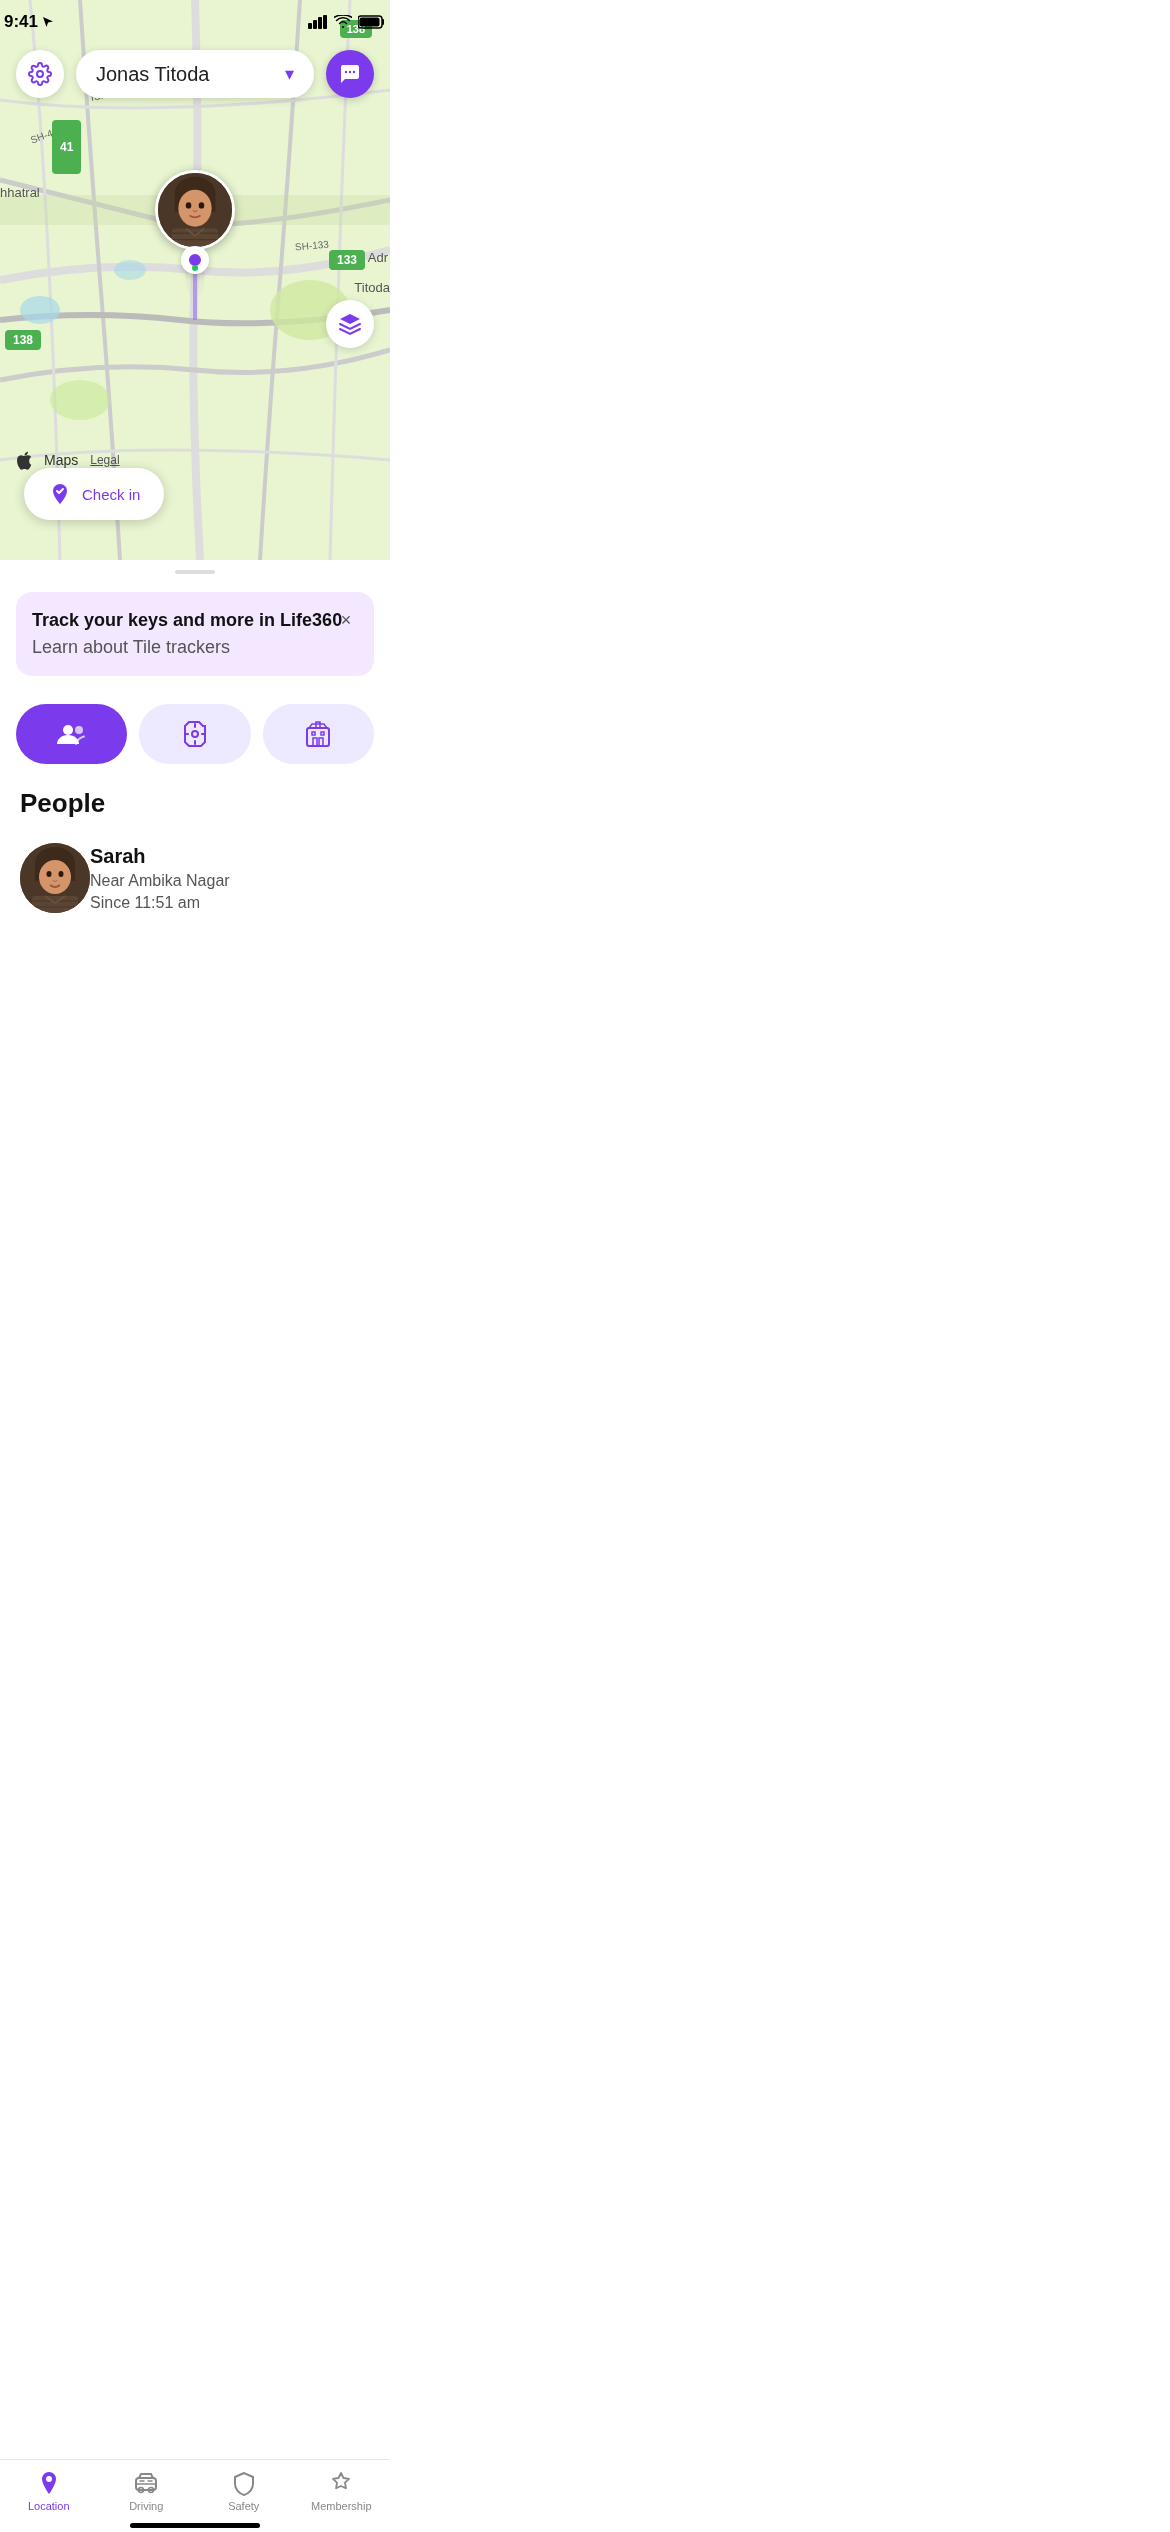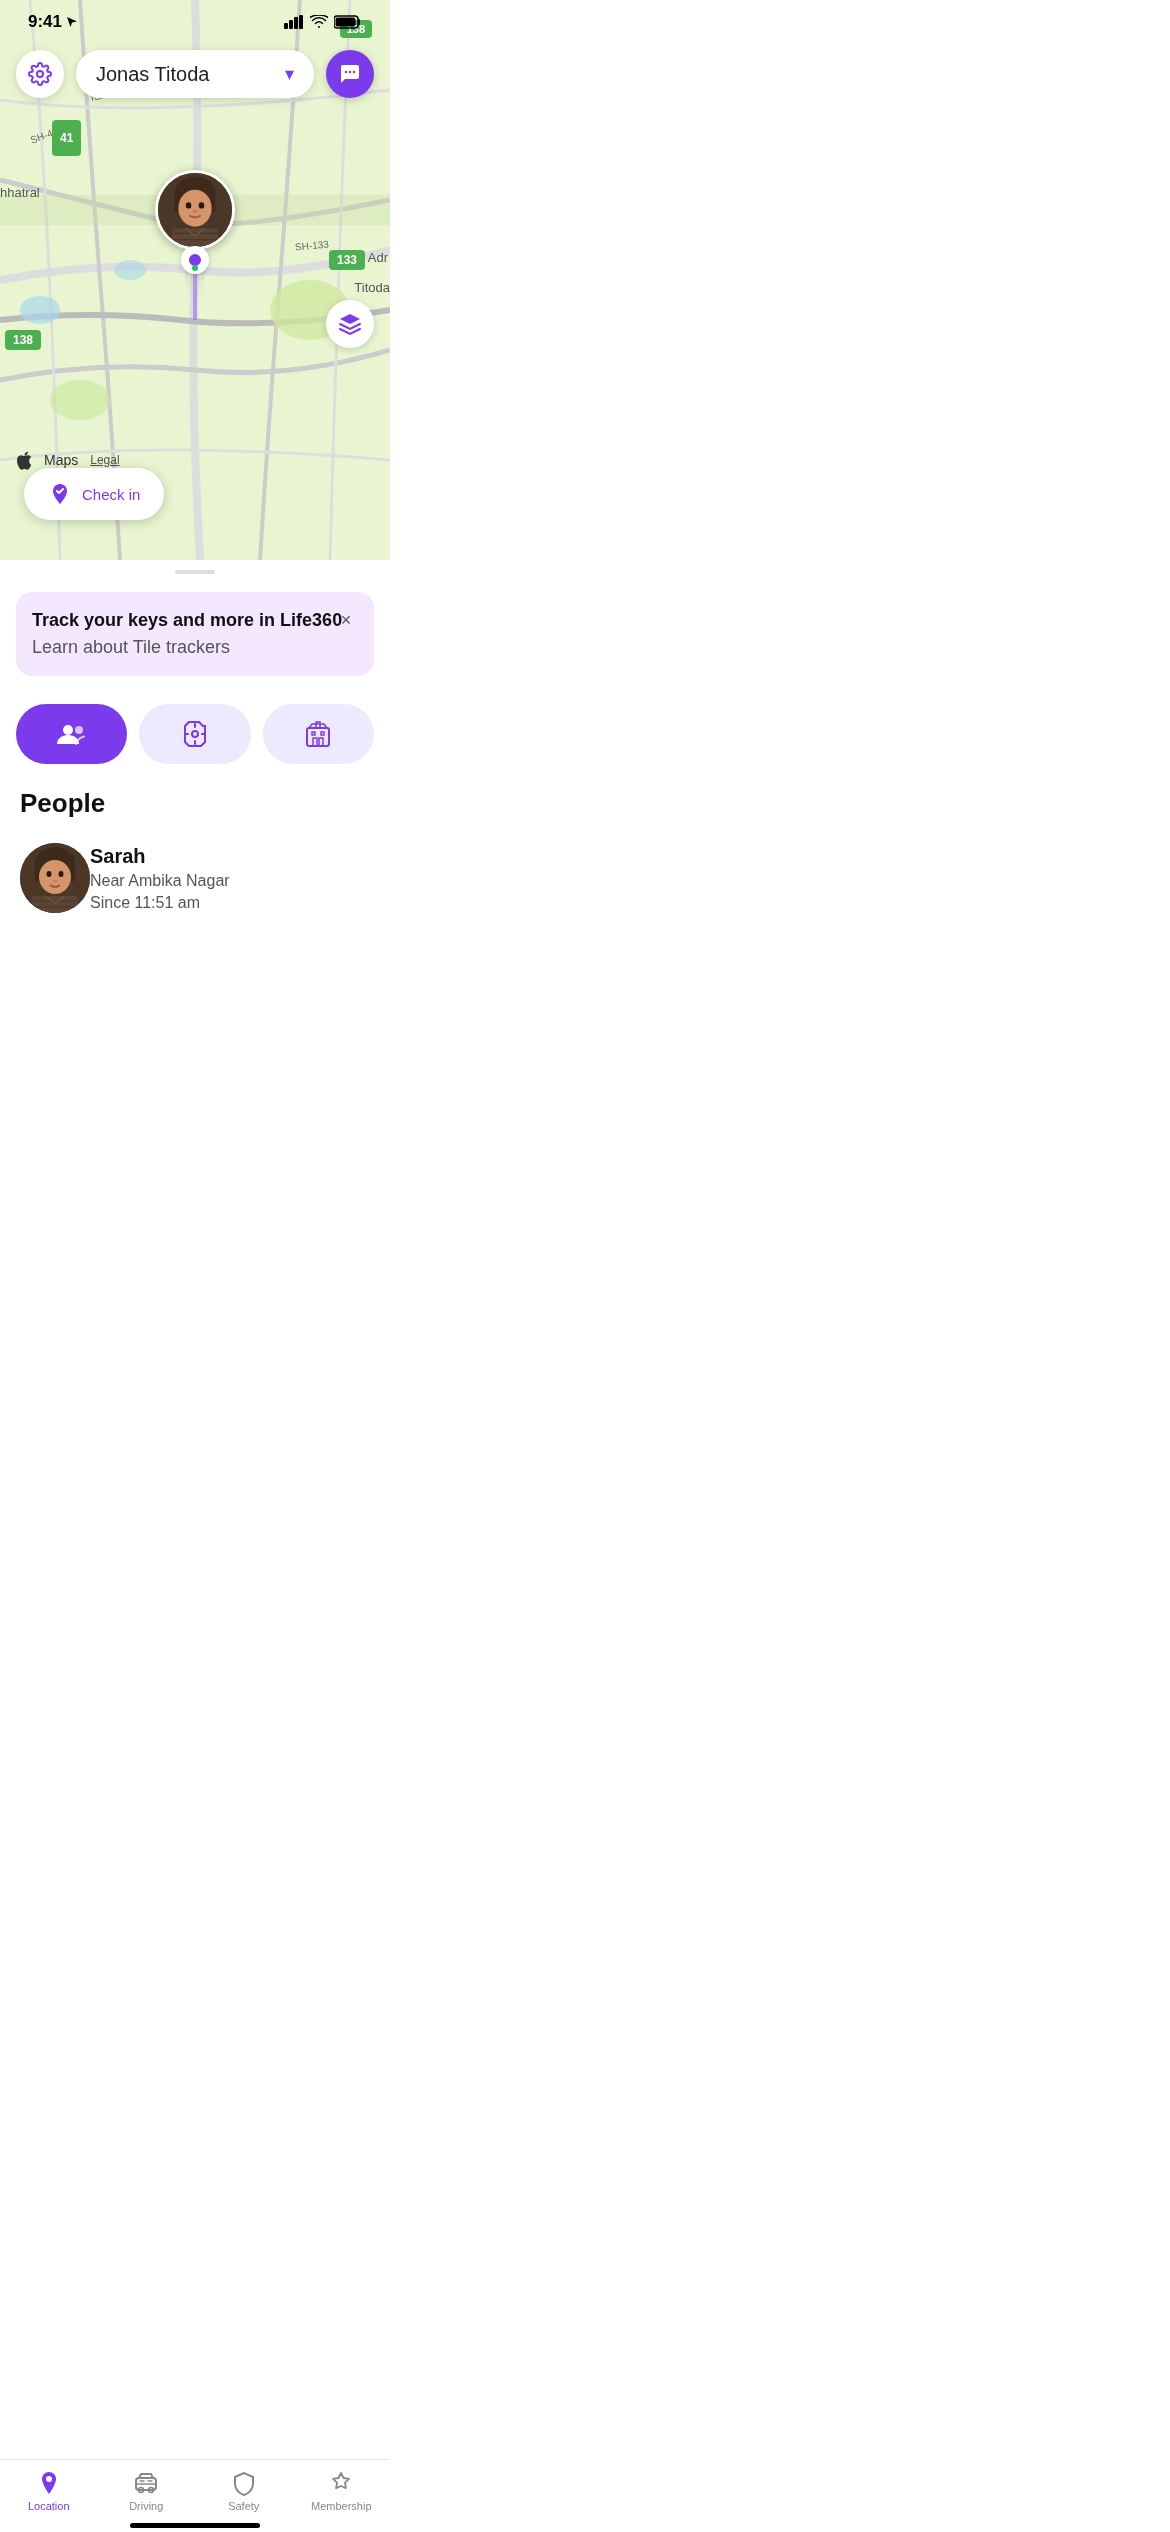--- a/index.html
+++ b/index.html
@@ -13,21 +13,21 @@
       position: relative;
     }
 
     
     .status-bar {
       position: absolute;
       top: 0; left: 0; right: 0;
       height: 44px;
       display: flex;
       justify-content: space-between;
-      padding: 0 28px;
+      padding: 0 4px;
       z-index: 100;
     }
     .status-time {
       font-size: 17px;
       font-weight: 600;
       color: #000;
       display: flex;
       align-items: center;
       gap: 4px;
     }
@@ -459,21 +459,21 @@
 
   <div style="position:absolute; top:85px; left:90px; font-size:11px; color:#666; transform:rotate(-10deg); font-weight:500;">ISAND ROAD</div>
   <div style="position:absolute; top:130px; left:30px; font-size:10px; color:#666; transform:rotate(-20deg);">SH-41</div>
   <div style="position:absolute; top:240px; left:295px; font-size:10px; color:#666; transform:rotate(-5deg);">SH-133</div>
   <div style="position:absolute; top:50px; left:118px; font-size:14px; color:#444; font-weight:500;">Pansar</div>
   <div style="position:absolute; top:185px; left:0px; font-size:13px; color:#555;">hhatral</div>
   <div style="position:absolute; top:250px; right:2px; font-size:13px; color:#555;">Adr</div>
   <div style="position:absolute; top:280px; right:0px; font-size:13px; color:#555;">Titoda</div>
   <div style="position:absolute; bottom:65px; left:30px; font-size:13px; color:#555;">Sherisa</div>
 
-  <div style="position:absolute; top:120px; left:52px; background:#4CAF50; color:#fff; font-size:12px; font-weight:700; padding:11px 8px; border-radius:4px;">41</div>
+  <div style="position:absolute; top:120px; left:52px; background:#4CAF50; color:#fff; font-size:12px; font-weight:700; padding:20px 8px; border-radius:4px;">41</div>
   <div style="position:absolute; top:20px; right:18px; background:#4CAF50; color:#fff; font-size:11px; font-weight:700; padding:3px 7px; border-radius:4px;">138</div>
   <div style="position:absolute; top:250px; right:25px; background:#4CAF50; color:#fff; font-size:12px; font-weight:700; padding:3px 8px; border-radius:4px;">133</div>
   <div style="position:absolute; top:330px; left:5px; background:#4CAF50; color:#fff; font-size:12px; font-weight:700; padding:3px 8px; border-radius:4px;">138</div>
 
   <div class="top-bar">
     <div class="settings-btn">
       <svg width="24" height="24" viewBox="0 0 24 24" fill="none">
         <path d="M12 15a3 3 0 100-6 3 3 0 000 6z" stroke="#7c3aed" stroke-width="2"></path>
         <path d="M19.4 15a1.65 1.65 0 00.33 1.82l.06.06a2 2 0 010 2.83 2 2 0 01-2.83 0l-.06-.06a1.65 1.65 0 00-1.82-.33 1.65 1.65 0 00-1 1.51V21a2 2 0 01-2 2 2 2 0 01-2-2v-.09A1.65 1.65 0 009 19.4a1.65 1.65 0 00-1.82.33l-.06.06a2 2 0 01-2.83 0 2 2 0 010-2.83l.06-.06A1.65 1.65 0 004.68 15a1.65 1.65 0 00-1.51-1H3a2 2 0 01-2-2 2 2 0 012-2h.09A1.65 1.65 0 004.6 9a1.65 1.65 0 00-.33-1.82l-.06-.06a2 2 0 010-2.83 2 2 0 012.83 0l.06.06A1.65 1.65 0 009 4.68a1.65 1.65 0 001-1.51V3a2 2 0 012-2 2 2 0 012 2v.09a1.65 1.65 0 001 1.51 1.65 1.65 0 001.82-.33l.06-.06a2 2 0 012.83 0 2 2 0 010 2.83l-.06.06A1.65 1.65 0 0019.4 9a1.65 1.65 0 001.51 1H21a2 2 0 012 2 2 2 0 01-2 2h-.09a1.65 1.65 0 00-1.51 1z" stroke="#7c3aed" stroke-width="2"></path>
       </svg>

